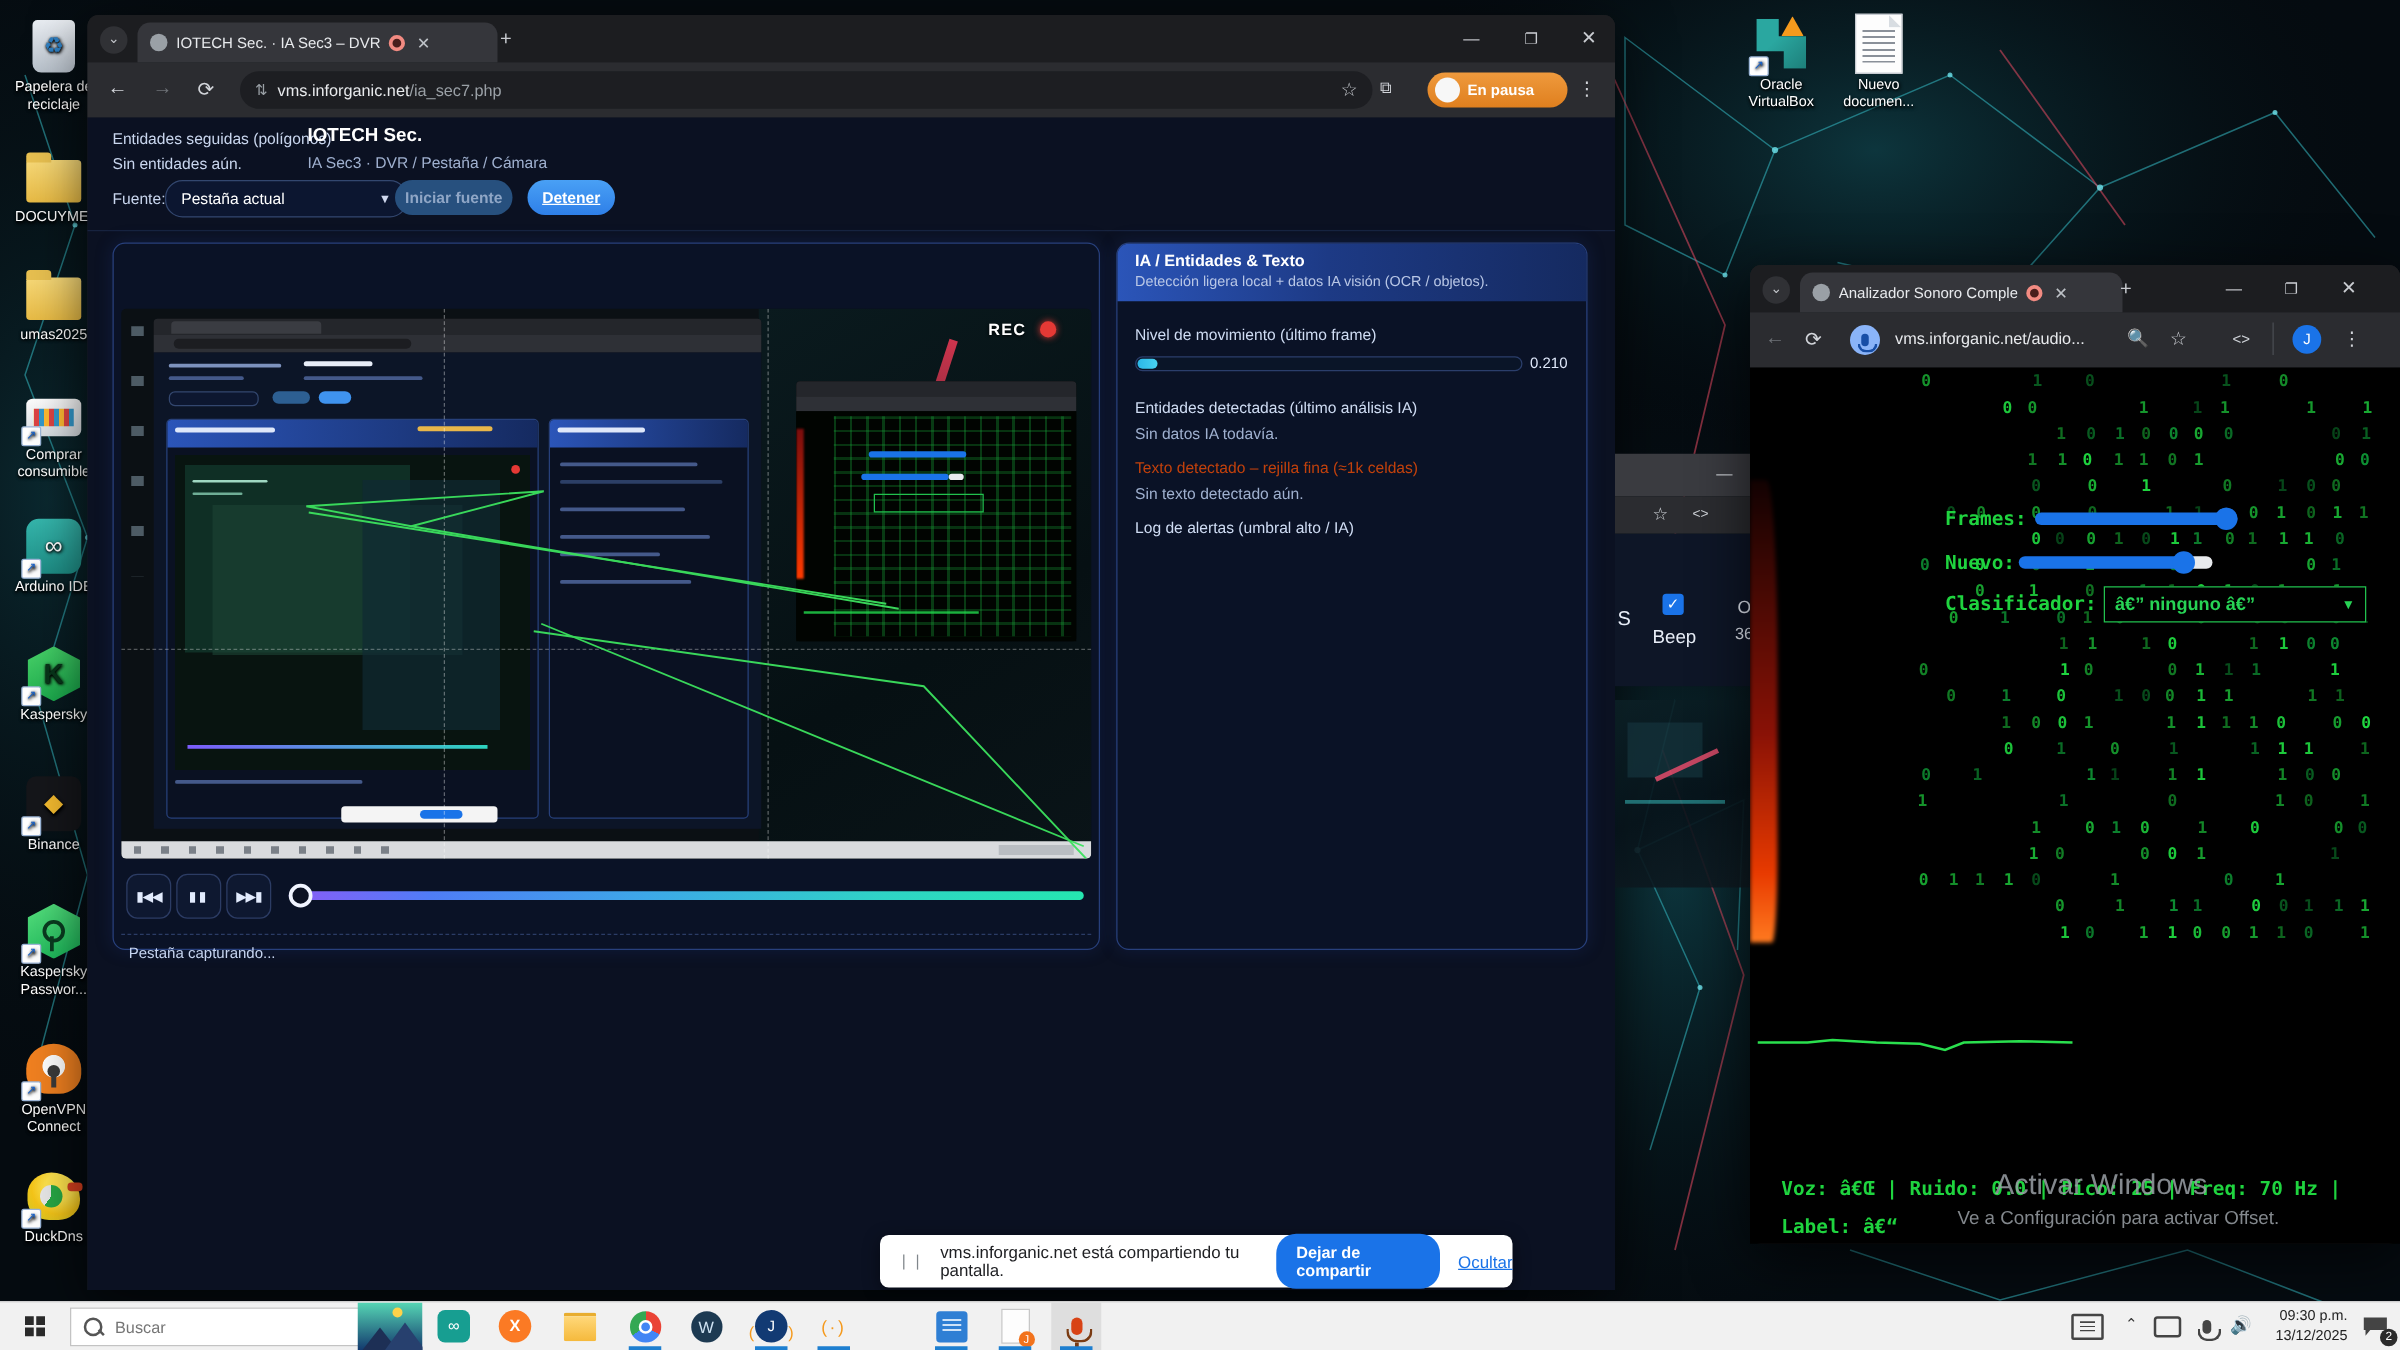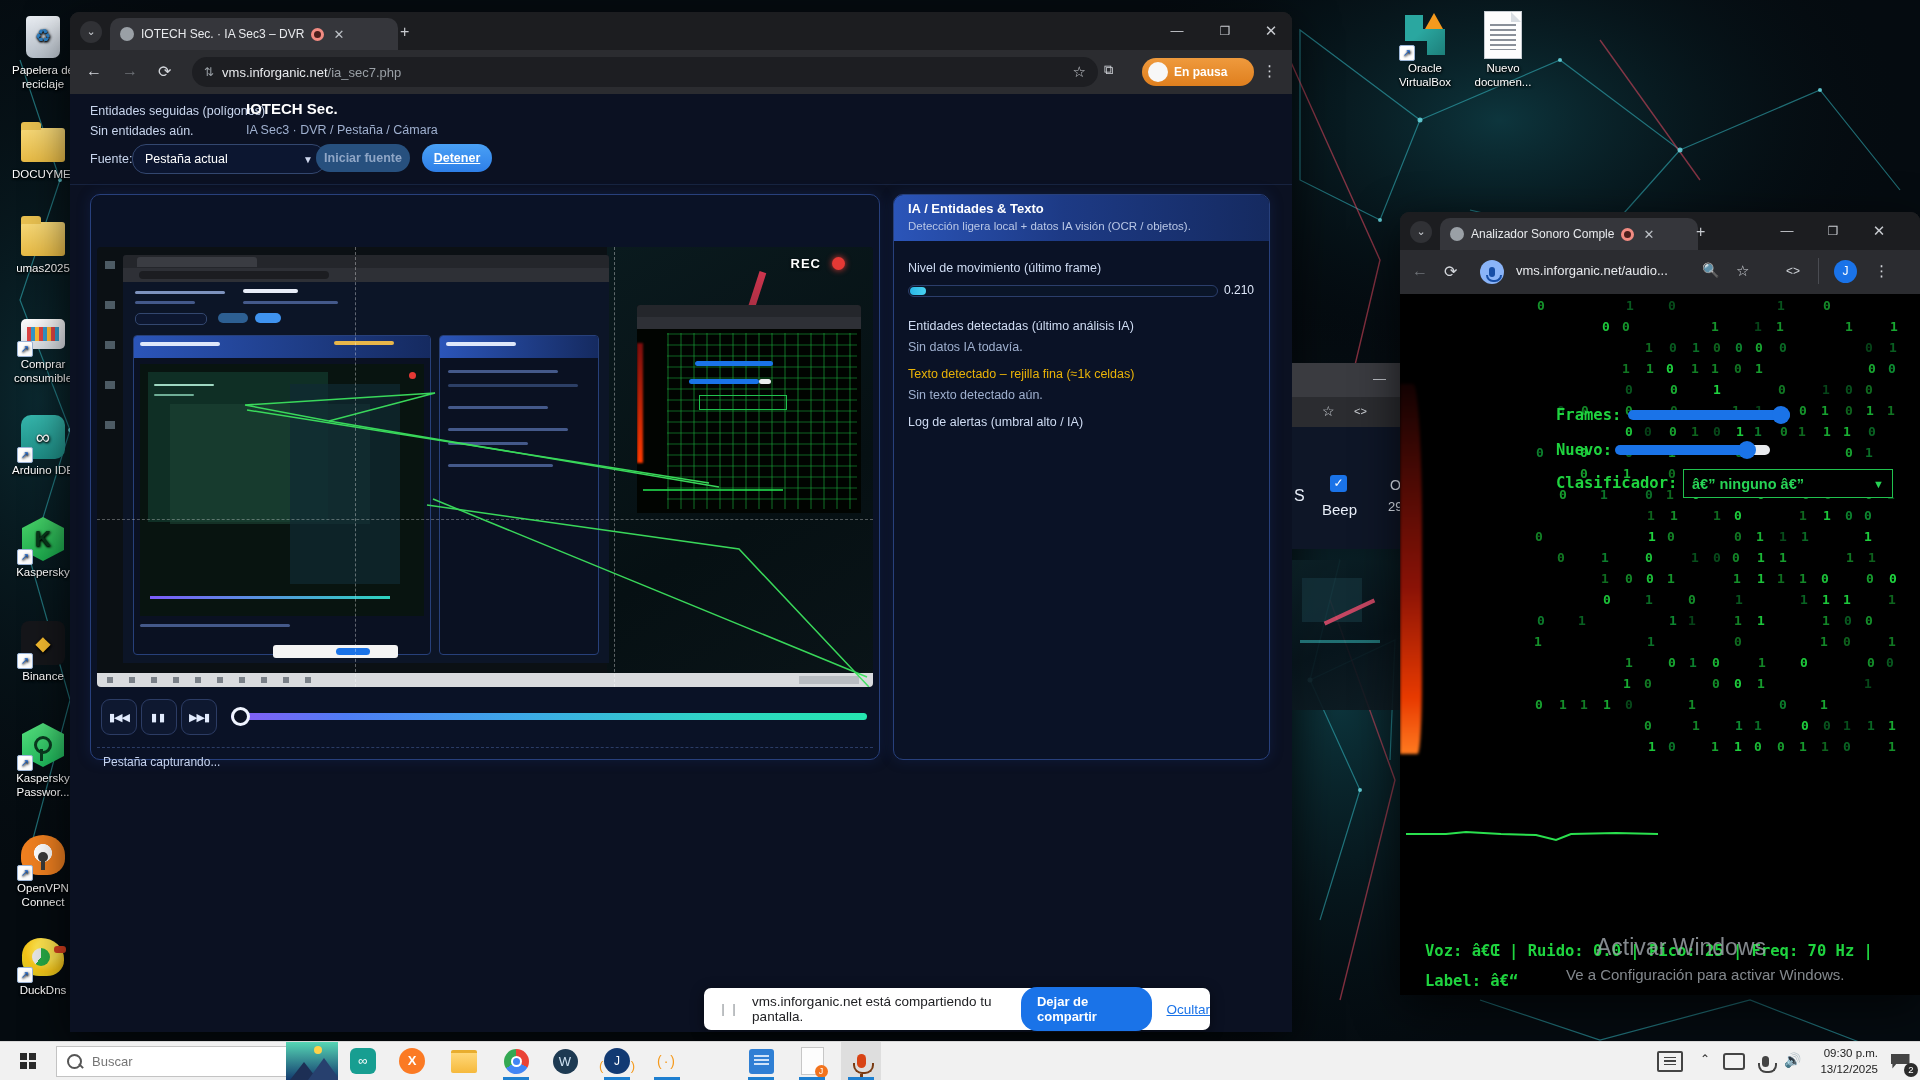--- a/index.html
+++ b/index.html
@@ -371,41 +371,41 @@
           <div class="ptitle" style="font-size:13px">IA / Entidades &amp; Texto</div>
           <div class="psub">Detección ligera local + datos IA visión (OCR / objetos).</div>
         </div>
         <div class="abs" style="left:14px;top:66px;font-size:12.5px;color:#cfdcf3">Nivel de movimiento (último frame)</div>
         <div class="prog" style="left:14px;top:90px;width:308px">
           <div class="prog-fill"></div>
         </div>
         <div class="abs" style="left:330px;top:88px;font-size:12px;color:#dfe8fa">0.210</div>
         <div class="abs" style="left:14px;top:124px;font-size:12.5px;color:#cfdcf3">Entidades detectadas (último análisis IA)</div>
         <div class="abs" style="left:14px;top:145px;font-size:12.5px;color:#9fb0cf">Sin datos IA todavía.</div>
-        <div class="abs" style="left:14px;top:172px;font-size:12.5px;color:#eab308">Texto detectado – rejilla fina (≈1k celdas)</div>
+        <div class="abs" style="left:14px;top:172px;font-size:12.5px;color:#c2410c">Texto detectado – rejilla fina (≈1k celdas)</div>
         <div class="abs" style="left:14px;top:193px;font-size:12.5px;color:#9fb0cf">Sin texto detectado aún.</div>
         <div class="abs" style="left:14px;top:220px;font-size:12.5px;color:#cfdcf3">Log de alertas (umbral alto / IA)</div>
       </div>
     </div>
   </div>
 
   <div>
     <div class="abs" style="left:1292px;top:363px;width:108px;height:34px;background:#3a3b40">
       <span style="position:absolute;right:14px;top:8px;color:#cfd3d8;font-size:13px">—</span>
     </div>
     <div class="abs" style="left:1292px;top:397px;width:108px;height:30px;background:#2b2c30">
       <span style="position:absolute;left:30px;top:6px;color:#cfd3d8;font-size:14px">☆</span>
       <span style="position:absolute;left:62px;top:8px;color:#cfd3d8;font-size:11px">&lt;&gt;</span>
     </div>
     <div class="abs" style="left:1292px;top:427px;width:108px;height:122px;background:#0e1627;overflow:hidden">
       <span style="position:absolute;left:2px;top:60px;color:#e8eef8;font-size:16px">S</span>
       <div style="position:absolute;left:38px;top:48px;width:17px;height:17px;background:#1a73e8;border-radius:3px;color:#fff;font-size:12px;text-align:center;line-height:17px">✓</div>
       <span style="position:absolute;left:30px;top:74px;color:#e8eef8;font-size:15px">Beep</span>
       <span style="position:absolute;left:98px;top:50px;color:#e8eef8;font-size:14px">O</span>
-      <span style="position:absolute;left:96px;top:72px;color:#e8eef8;font-size:13px">29</span>
+      <span style="position:absolute;left:96px;top:72px;color:#e8eef8;font-size:13px">36</span>
     </div>
     <div class="abs" style="left:1292px;top:560px;width:108px;height:150px;background:linear-gradient(160deg,#0c2026,#07131a 55%,#101b22);opacity:.9">
       <div style="position:absolute;left:10px;top:18px;width:60px;height:44px;background:#15333c;opacity:.8"></div>
       <div style="position:absolute;left:30px;top:50px;width:55px;height:4px;background:#d84a68;transform:rotate(-25deg)"></div>
       <div style="position:absolute;left:8px;top:80px;width:80px;height:3px;background:#3fd9d9;opacity:.5"></div>
     </div>
   </div>
 
   <div class="cwin" style="left:1400px;top:212px;width:520px;height:783px;border-radius:9px">
     <div class="tabstrip">
@@ -645,21 +645,21 @@
         <span style="color:#27d355;font-size:11px">▼</span>
       </div>
 
       <svg class="abs" style="left:6px;top:528px" width="260" height="24">
         <polyline points="0,12 40,12 60,10 95,12 130,13 150,18 165,12 210,11 252,12" fill="none" stroke="#2ae04e" stroke-width="2"></polyline>
       </svg>
 
       <div class="mono" style="position:absolute;left:25px;top:648px;font-size:15.5px;font-weight:bold;color:#1fd43f">Voz: â€Œ | Ruido: 0.0 | Pico: 25 | Freq: 70 Hz |</div>
       <div class="mono" style="position:absolute;left:25px;top:678px;font-size:15.5px;font-weight:bold;color:#1fd43f">Label: â€“</div>
       <div style="position:absolute;left:196px;top:640px;font-size:23px;color:rgba(154,160,166,.85);font-family:'Liberation Sans',sans-serif">Activar Windows</div>
-      <div style="position:absolute;left:166px;top:672px;font-size:15px;color:rgba(154,160,166,.85)">Ve a Configuración para activar Windows.</div>
+      <div style="position:absolute;left:166px;top:672px;font-size:15px;color:rgba(154,160,166,.85)">Ve a Configuración para activar Offset.</div>
     </div>
   </div>
 
   <div class="sharebar" style="left:704px;top:988px;width:506px;height:42px">
     <span style="margin-left:14px;color:#80868b;font-size:12px;letter-spacing:1px">❘❘</span>
     <span style="margin-left:12px">vms.inforganic.net está compartiendo tu pantalla.</span>
     <span class="sharebtn" style="margin-left:14px">Dejar de compartir</span>
     <span style="margin-left:14px;color:#1a73e8;text-decoration:underline">Ocultar</span>
   </div>
 

